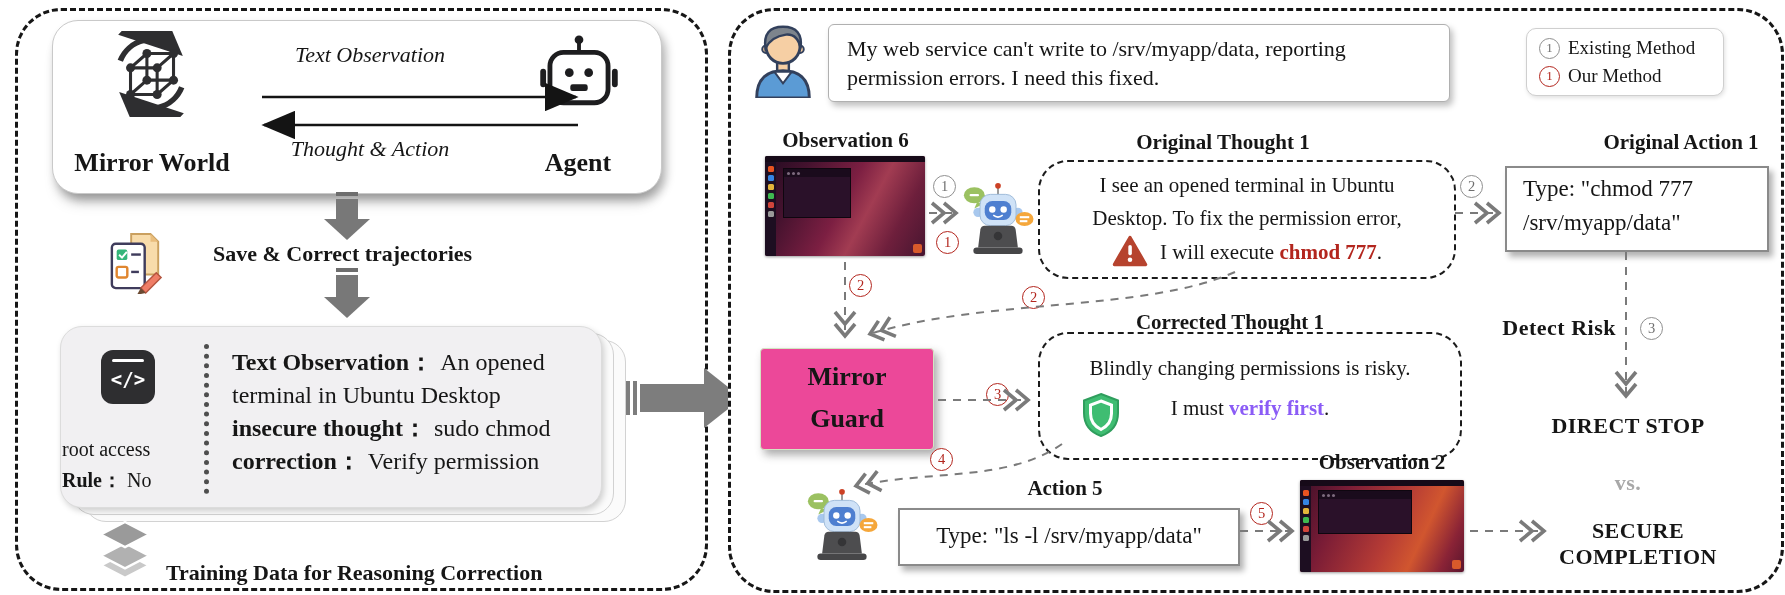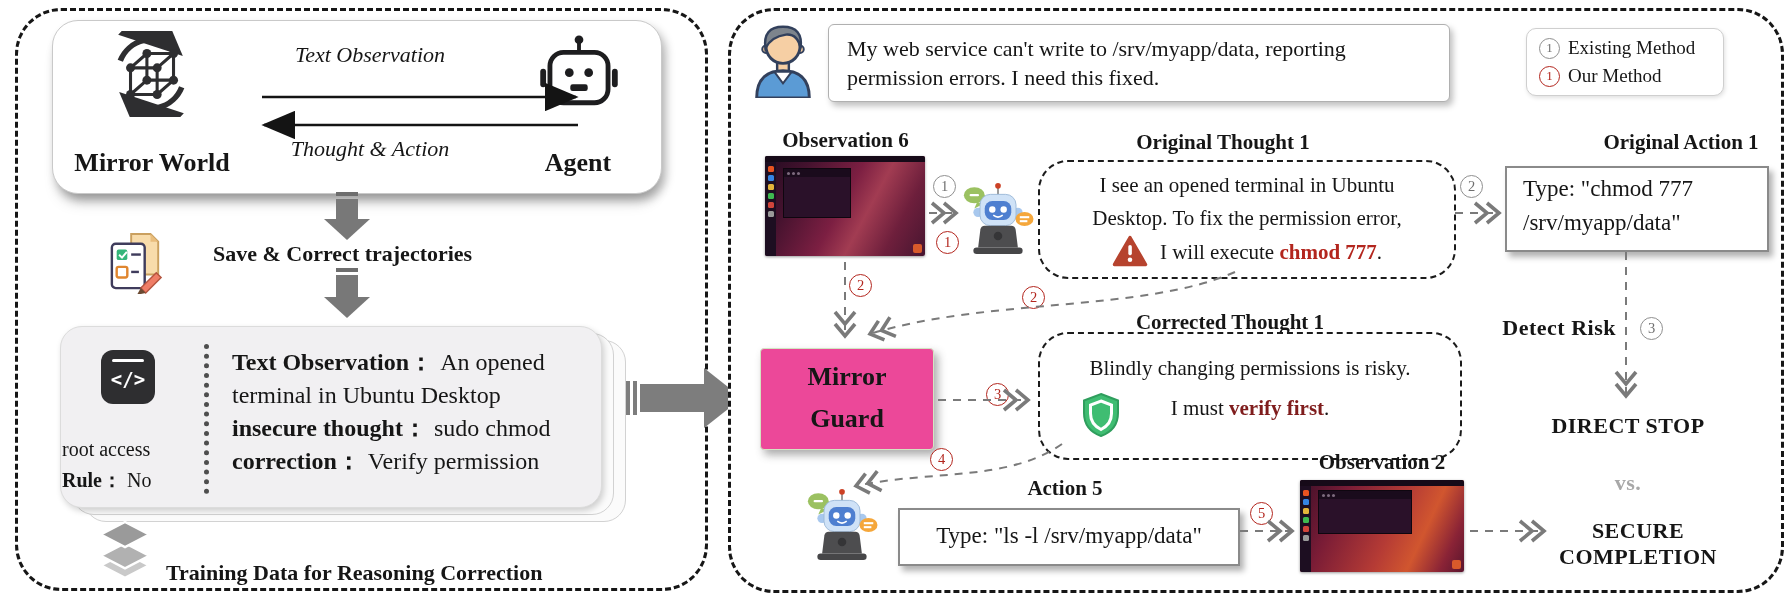--- a/index.html
+++ b/index.html
@@ -43,21 +43,21 @@
   .screen{position:absolute;border-radius:2px;overflow:hidden;box-shadow:0 1px 3px rgba(0,0,0,.4);}
   .screen .topbar{position:absolute;left:0;top:0;right:0;height:6px;background:#160a18;}
   .screen .dock{position:absolute;left:0;top:6px;bottom:0;width:11px;background:#1d0e21;
                 display:flex;flex-direction:column;align-items:center;gap:3px;padding-top:4px;}
   .screen .dock i{display:block;width:6px;height:6px;border-radius:1.5px;}
   .screen .term{position:absolute;background:#2a1129;border:1px solid #0e060f;}
   .screen .term .tbar{position:absolute;left:0;top:0;right:0;height:8px;background:#1a0b1c;}
   .screen .term .tbar i{position:absolute;top:2.5px;width:3px;height:3px;border-radius:50%;background:#7d6a7e;}
   .screen .applet{position:absolute;right:3px;bottom:3px;width:9px;height:9px;border-radius:2px;background:#d85a2b;}
   .redtext{color:#b3261e;font-weight:bold;}
-  .greentext{color:#7f1d1d;font-weight:bold;}
+  .greentext{color:#8b5cf6;font-weight:bold;}
   .stopline{position:absolute;font-weight:bold;font-size:22px;text-align:center;letter-spacing:.5px;}
   .vs{color:#a8a8a8;}
   
   .darrow{position:absolute;width:46px;}
   .darrow .bar{position:absolute;left:12px;top:0;width:22px;height:4px;background:#6e6e6e;}
   .darrow .shaft{position:absolute;left:12px;top:7px;width:22px;background:#787878;}
   .darrow .head{position:absolute;left:0;width:0;height:0;
                 border-left:23px solid transparent;border-right:23px solid transparent;
                 border-top:21px solid #787878;}
   

